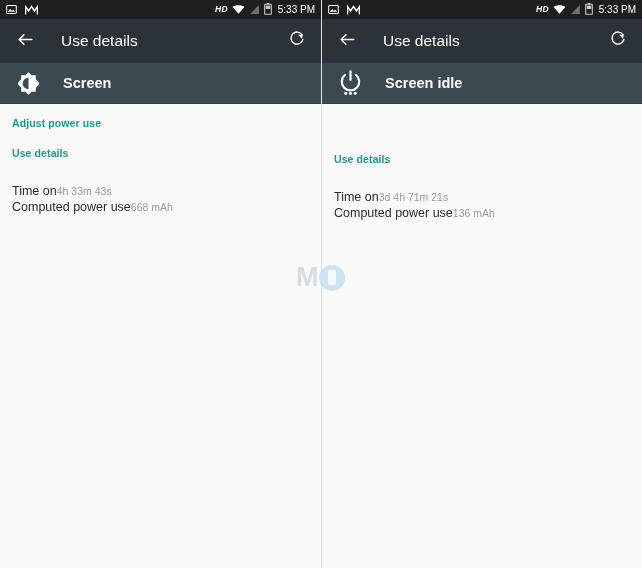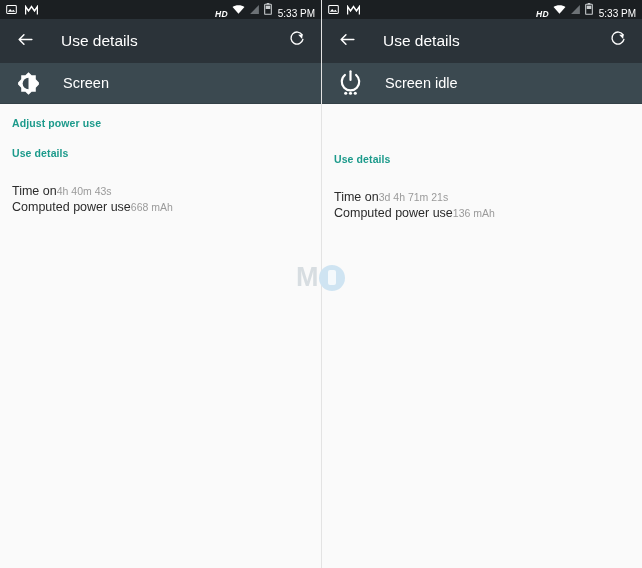--- a/index.html
+++ b/index.html
@@ -45,21 +45,21 @@
     box-sizing: border-box;
   }
   .sb-left {
     display: flex;
     align-items: center;
     gap: 8px;
   }
   .sb-spacer { flex: 1; }
   .sb-right {
     display: flex;
-    align-items: flex-end;
+    align-items: center;
     gap: 4px;
   }
   .sb-icon { display: block; }
   .sb-hd {
     color: #ffffff;
     font-size: 8.5px;
     font-weight: bold;
     font-style: italic;
     letter-spacing: 0.2px;
     line-height: 1;
@@ -107,20 +107,21 @@
 
   
   .itemhead {
     height: 41px;
     background: #3b4950;
     display: flex;
     align-items: center;
     padding: 0 14px;
     box-sizing: border-box;
     border-bottom: 1px solid #334046;
+    font-weight: bold;
   }
   .itemhead .ih-icon {
     width: 28px;
     height: 28px;
     display: flex;
     align-items: center;
     justify-content: center;
     flex: 0 0 auto;
   }
   .itemhead .ih-label {
@@ -287,21 +288,21 @@
       <span class="ih-label">Screen</span>
     </div>
 
     <div class="content">
       <div class="section-link adjust-link">Adjust power use</div>
       <div class="section-link usedetails-link">Use details</div>
 
       <div class="stats">
         <div class="stat-row">
           <span class="stat-label">Time on</span>
-          <span class="stat-value">4h 40m 43s</span>
+          <span class="stat-value">4h 33m 43s</span>
         </div>
         <div class="stat-row">
           <span class="stat-label">Computed power use</span>
           <span class="stat-value">668 mAh</span>
         </div>
       </div>
     </div>
   </div>
 
   <div class="panel right">

